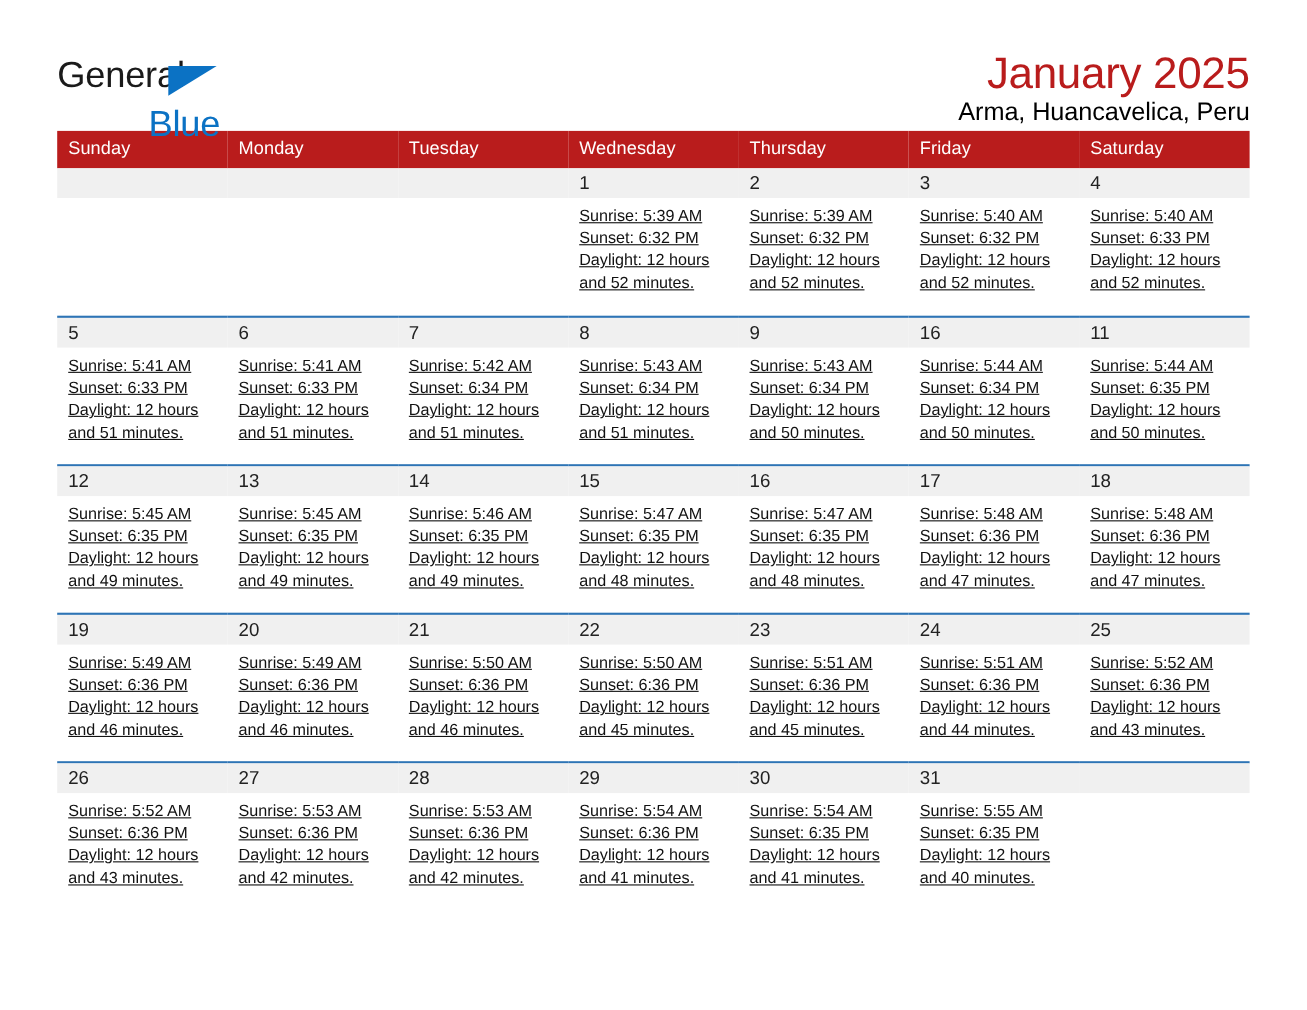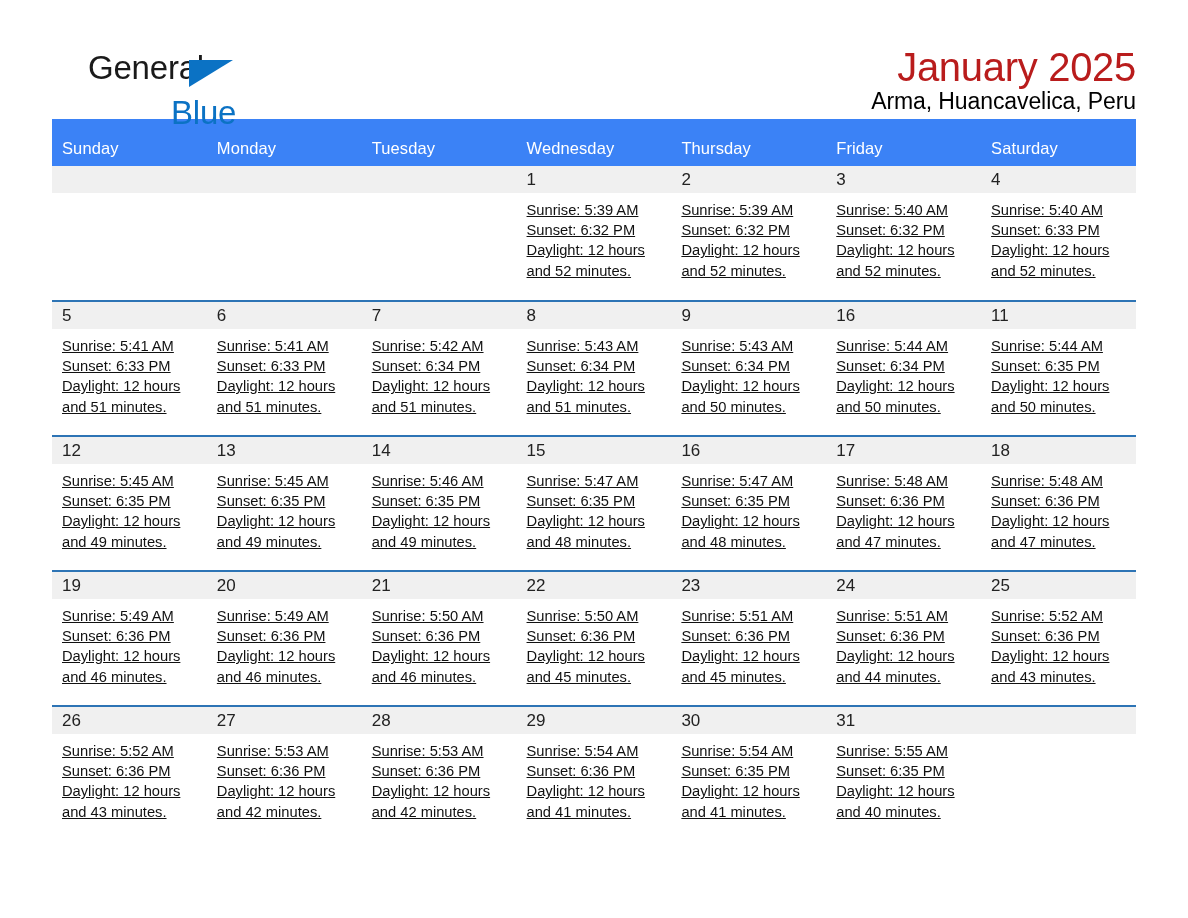--- a/index.html
+++ b/index.html
@@ -31,21 +31,20 @@
     padding-top: 44px;
     height: 104px;
   }
 
   .logo {
     position: relative;
     width: 160px;
     height: 66px;
     line-height: 1;
     user-select: none;
-    margin-left: 36px;
   }
   .logo-general {
     position: absolute;
     left: 0;
     top: 7px;
     font-size: 33px;
     color: #1a1a1a;
     letter-spacing: -0.2px;
   }
   .logo-tri {
@@ -88,26 +87,26 @@
   
   .calendar {
     width: 1084px;
     border-collapse: collapse;
     table-layout: fixed;
     margin-top: 15px;
   }
   .calendar col { width: 154.85px; }
 
   thead th {
-    background: #3b82f6;
+    background: #b91c1c;
     color: #ffffff;
     font-weight: normal;
     font-size: 16.5px;
     text-align: left;
-    padding: 20px 0 8px 10px;
+    padding: 7px 0 8px 10px;
     height: 31px;
     letter-spacing: 0.1px;
   }
 
   tbody tr.week-row td {
     vertical-align: top;
     padding: 0;
     border-top: 2px solid #2d74b5;
     height: 135px;
   }

